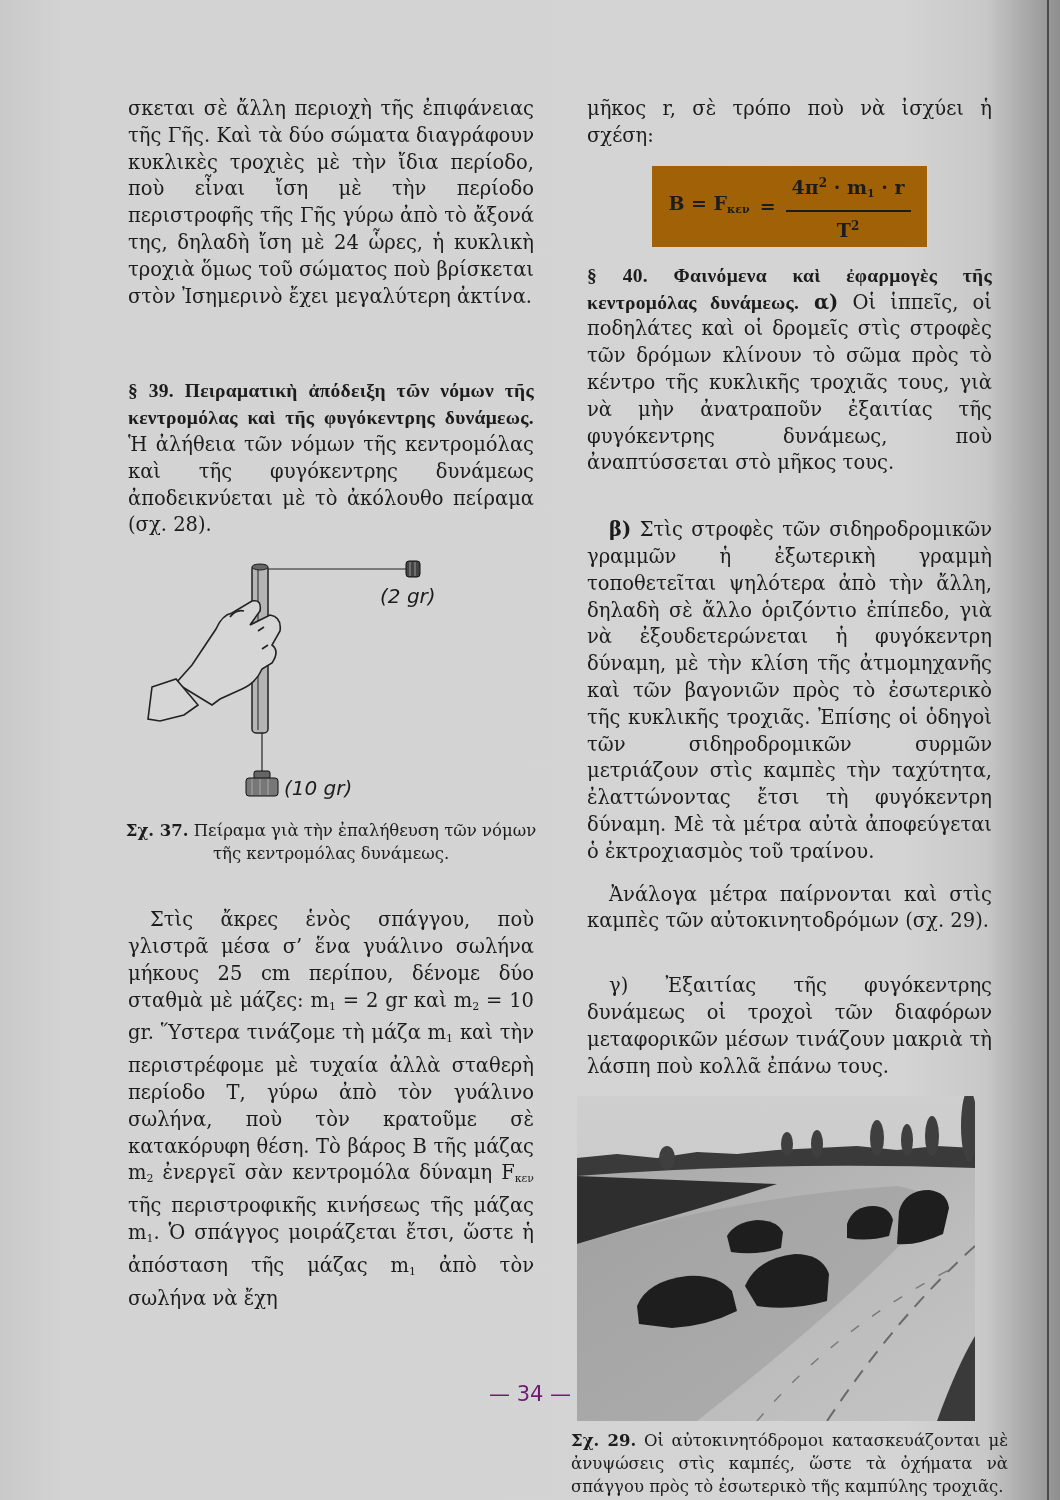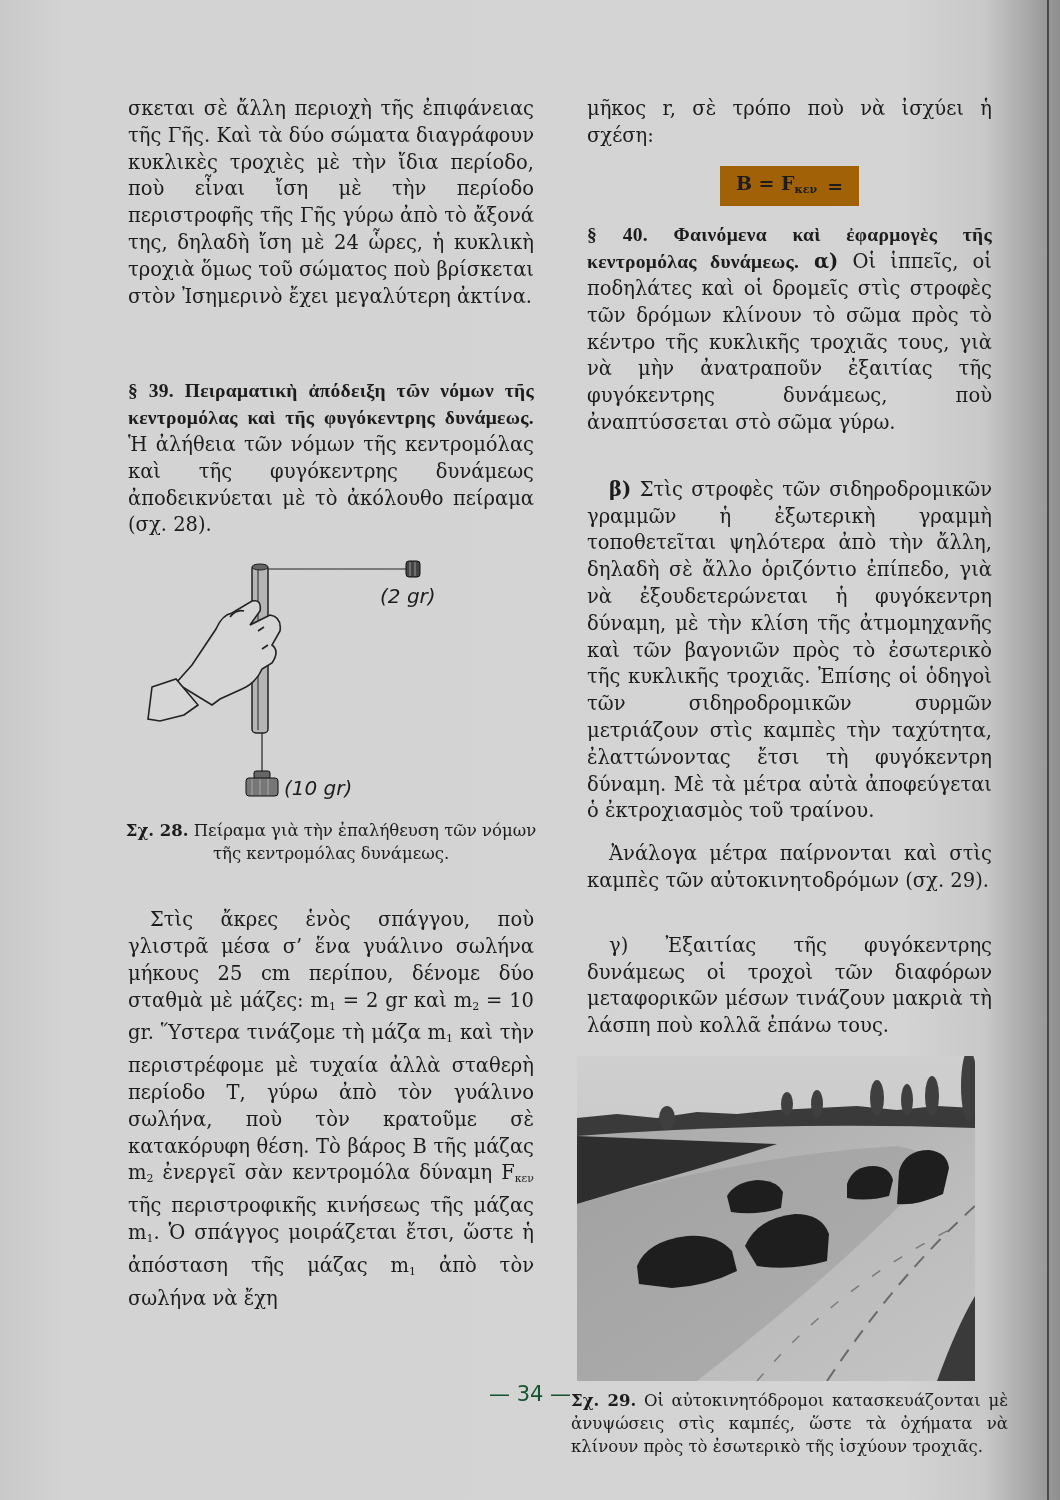--- a/index.html
+++ b/index.html
@@ -34,21 +34,21 @@
     .sub { font-size: 11px; vertical-align: -3px; }
     .caption { font-size: 16.5px; line-height: 23px; text-align: center; margin: 0; }
     .caption-right { text-align: justify; text-align-last: left; }
     .figure28 { position: relative; width: 438px; height: 250px; margin: 16px 0 14px 0; }
     .photo {
       width: 398px; height: 325px; margin: 16px auto 8px 6px;
       background: #d0d0d0; position: relative; overflow: hidden;
     }
     .page-number {
       position: absolute; left: 0; width: 1060px; top: 1382px; text-align: center;
-      font-family: "DejaVu Sans", sans-serif; font-size: 21px; color: #14532d;
+      font-family: "DejaVu Sans", sans-serif; font-size: 21px; color: #701a75;
     }
   </style>
 </head>
 <body>
 
 <div class="page-bg"></div>
 <div class="edge-line"></div>
 
 <div class="col col-left">
   <p class="p">σκεται σὲ ἄλλη περιοχὴ τῆς ἐπιφάνειας τῆς Γῆς. Καὶ τὰ δύο σώματα διαγράφουν κυκλικὲς τροχιὲς μὲ τὴν ἴδια περίοδο, ποὺ εἶναι ἴση μὲ τὴν περίοδο περιστροφῆς τῆς Γῆς γύρω ἀπὸ τὸ ἄξονά της, δηλαδὴ ἴση μὲ 24 ὧρες, ἡ κυκλικὴ τροχιὰ ὅμως τοῦ σώματος ποὺ βρίσκεται στὸν Ἰσημερινὸ ἔχει μεγαλύτερη ἀκτίνα.</p>
@@ -87,34 +87,38 @@
         <rect x="134" y="223" width="32" height="18" rx="3" fill="#777" stroke="#111"></rect>
         <line x1="140" y1="224" x2="140" y2="240" stroke="#aaa"></line>
         <line x1="148" y1="224" x2="148" y2="240" stroke="#aaa"></line>
         <line x1="156" y1="224" x2="156" y2="240" stroke="#aaa"></line>
       </g>
       <text x="268" y="48" font-family="DejaVu Sans, sans-serif" font-style="italic" font-size="20" fill="#1c1c1c">(2 gr)</text>
       <text x="172" y="240" font-family="DejaVu Sans, sans-serif" font-style="italic" font-size="20" fill="#1c1c1c">(10 gr)</text>
     </svg>
   </div>
 
-  <p class="caption"><span class="bold">Σχ. 28.</span><span> Πείραμα γιὰ τὴν ἐπαλήθευση τῶν νόμων τῆς κεντρομόλας δυνάμεως.</span></p>
+  <p class="caption"><span class="bold">Σχ. 37.</span><span> Πείραμα γιὰ τὴν ἐπαλήθευση τῶν νόμων τῆς κεντρομόλας δυνάμεως.</span></p>
   <div class="gap" style="height:26px"></div>
   <p class="p indent"><span>Στὶς ἄκρες ἑνὸς σπάγγου, ποὺ γλιστρᾶ μέσα σ’ ἕνα γυάλινο σωλήνα μήκους 25 cm περίπου, δένομε δύο σταθμὰ μὲ μάζες: m</span><sub class="sub">1</sub><span> = 2 gr  καὶ  m</span><sub class="sub">2</sub><span> = 10 gr. Ὕστερα τινάζομε τὴ μάζα m</span><sub class="sub">1</sub><span> καὶ τὴν περιστρέφομε μὲ τυχαία ἀλλὰ σταθερὴ περίοδο Τ, γύρω ἀπὸ τὸν γυάλινο σωλήνα, ποὺ τὸν κρατοῦμε σὲ κατακόρυφη θέση. Τὸ βάρος Β τῆς μάζας m</span><sub class="sub">2</sub><span> ἐνεργεῖ σὰν κεντρομόλα δύναμη F</span><sub class="sub">κεν</sub><span> τῆς περιστροφικῆς κινήσεως τῆς μάζας m</span><sub class="sub">1</sub><span>. Ὁ σπάγγος μοιράζεται ἔτσι, ὥστε ἡ ἀπόσταση τῆς μάζας m</span><sub class="sub">1</sub><span> ἀπὸ τὸν σωλήνα νὰ ἔχη</span></p>
 </div>
 
 <div class="col col-right">
   <p class="p">μῆκος r, σὲ τρόπο ποὺ νὰ ἰσχύει ἡ σχέση:</p>
   <div class="formula-wrap">
     <div class="formula">
       <span><span>B = F</span><sub class="sub">κεν</sub></span>
       <span>=</span>
+      <span class="frac">
+        <span class="num"><span>4π</span><sup style="font-size:12px">2</sup><span> · m</span><sub class="sub">1</sub><span> · r</span></span>
+        <span class="den"><span>T</span><sup style="font-size:12px">2</sup></span>
+      </span>
     </div>
   </div>
-  <p class="p"><span class="heading-text">§ 40. Φαινόμενα καὶ ἐφαρμογὲς τῆς κεντρομόλας δυνάμεως.</span><span class="bold"> α)</span><span> Οἱ ἱππεῖς, οἱ ποδηλάτες καὶ οἱ δρομεῖς στὶς στροφὲς τῶν δρόμων κλίνουν τὸ σῶμα πρὸς τὸ κέντρο τῆς κυκλικῆς τροχιᾶς τους, γιὰ νὰ μὴν ἀνατραποῦν ἐξαιτίας τῆς φυγόκεντρης δυνάμεως, ποὺ ἀναπτύσσεται στὸ σῶμα γύρω.</span></p>
+  <p class="p"><span class="heading-text">§ 40. Φαινόμενα καὶ ἐφαρμογὲς τῆς κεντρομόλας δυνάμεως.</span><span class="bold"> α)</span><span> Οἱ ἱππεῖς, οἱ ποδηλάτες καὶ οἱ δρομεῖς στὶς στροφὲς τῶν δρόμων κλίνουν τὸ σῶμα πρὸς τὸ κέντρο τῆς κυκλικῆς τροχιᾶς τους, γιὰ νὰ μὴν ἀνατραποῦν ἐξαιτίας τῆς φυγόκεντρης δυνάμεως, ποὺ ἀναπτύσσεται στὸ μῆκος τους.</span></p>
   <div class="gap" style="height:8px"></div>
   <p class="p indent"><span class="bold">β)</span><span> Στὶς στροφὲς τῶν σιδηροδρομικῶν γραμμῶν ἡ ἐξωτερικὴ γραμμὴ τοποθετεῖται ψηλότερα ἀπὸ τὴν ἄλλη, δηλαδὴ σὲ ἄλλο ὁριζόντιο ἐπίπεδο, γιὰ νὰ ἐξουδετερώνεται ἡ φυγόκεντρη δύναμη, μὲ τὴν κλίση τῆς ἀτμομηχανῆς καὶ τῶν βαγονιῶν πρὸς τὸ ἐσωτερικὸ τῆς κυκλικῆς τροχιᾶς. Ἐπίσης οἱ ὁδηγοὶ τῶν σιδηροδρομικῶν συρμῶν μετριάζουν στὶς καμπὲς τὴν ταχύτητα, ἐλαττώνοντας ἔτσι τὴ φυγόκεντρη δύναμη. Μὲ τὰ μέτρα αὐτὰ ἀποφεύγεται ὁ ἐκτροχιασμὸς τοῦ τραίνου.</span></p>
   <p class="p indent">Ἀνάλογα μέτρα παίρνονται καὶ στὶς καμπὲς τῶν αὐτοκινητοδρόμων (σχ. 29).</p>
   <div class="gap" style="height:6px"></div>
   <p class="p indent"><span>γ)</span><span> Ἐξαιτίας τῆς φυγόκεντρης δυνάμεως οἱ τροχοὶ τῶν διαφόρων μεταφορικῶν μέσων τινάζουν μακριὰ τὴ λάσπη ποὺ κολλᾶ ἐπάνω τους.</span></p>
 
   <div class="photo">
     <svg width="398" height="325" viewBox="0 0 398 325">
       <defs>
         <linearGradient id="sky" x1="0" y1="0" x2="0" y2="1">
@@ -147,16 +151,16 @@
       <g fill="#1e1e1e">
         <path d="M60 210 Q70 185 110 180 Q140 178 155 195 L160 215 Q130 230 95 232 L62 228 Z"></path>
         <path d="M168 190 Q180 162 218 158 Q245 158 252 178 L250 205 Q215 215 180 210 Z"></path>
         <path d="M150 140 Q158 126 180 124 Q200 124 206 136 L204 152 Q180 160 154 156 Z"></path>
         <path d="M270 128 Q276 110 296 110 Q312 110 316 124 L312 140 Q290 146 270 142 Z"></path>
         <path d="M322 115 Q328 94 352 94 Q370 96 372 112 L366 138 Q340 150 320 148 Z"></path>
       </g>
     </svg>
   </div>
 
-  <p class="caption caption-right"><span class="bold">Σχ. 29.</span><span> Οἱ αὐτοκινητόδρομοι κατασκευάζονται μὲ ἀνυψώσεις στὶς καμπές, ὥστε τὰ ὀχήματα νὰ κλίνουν πρὸς τὸ ἐσωτερικὸ τῆς ἰσχύουν τροχιᾶς.</span></p>
+  <p class="caption caption-right"><span class="bold">Σχ. 29.</span><span> Οἱ αὐτοκινητόδρομοι κατασκευάζονται μὲ ἀνυψώσεις στὶς καμπές, ὥστε τὰ ὀχήματα νὰ σπάγγου πρὸς τὸ ἐσωτερικὸ τῆς καμπύλης τροχιᾶς.</span></p>
 </div>
 
 <div class="page-number">— 34 —</div>
 
 </body></html>

